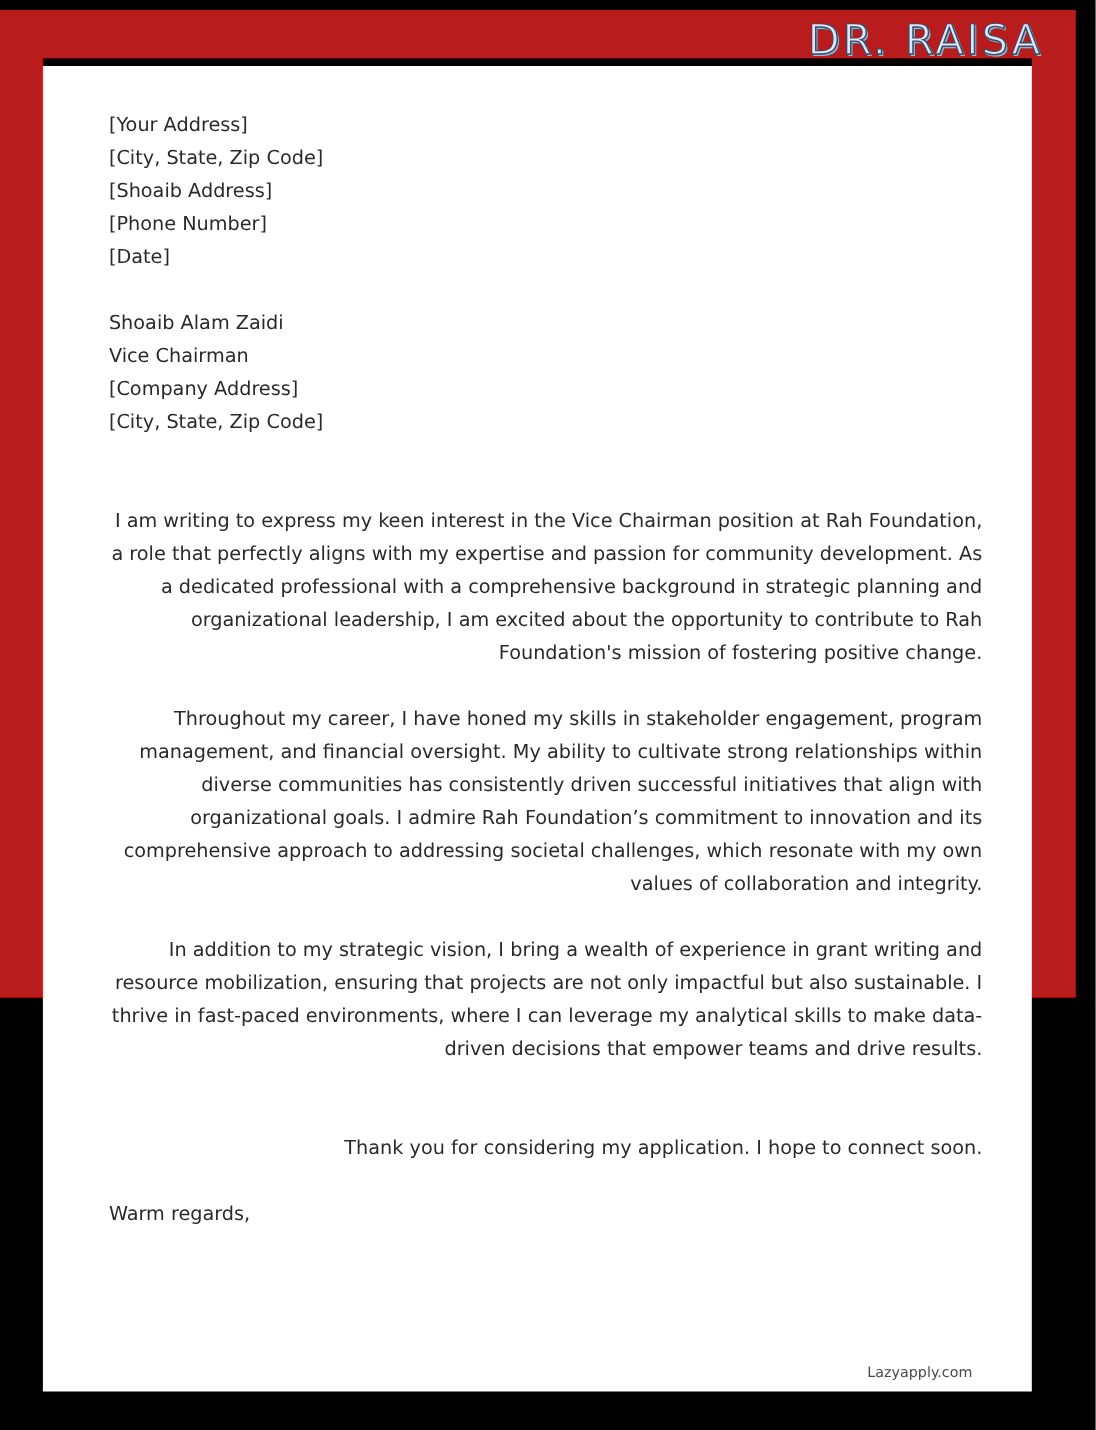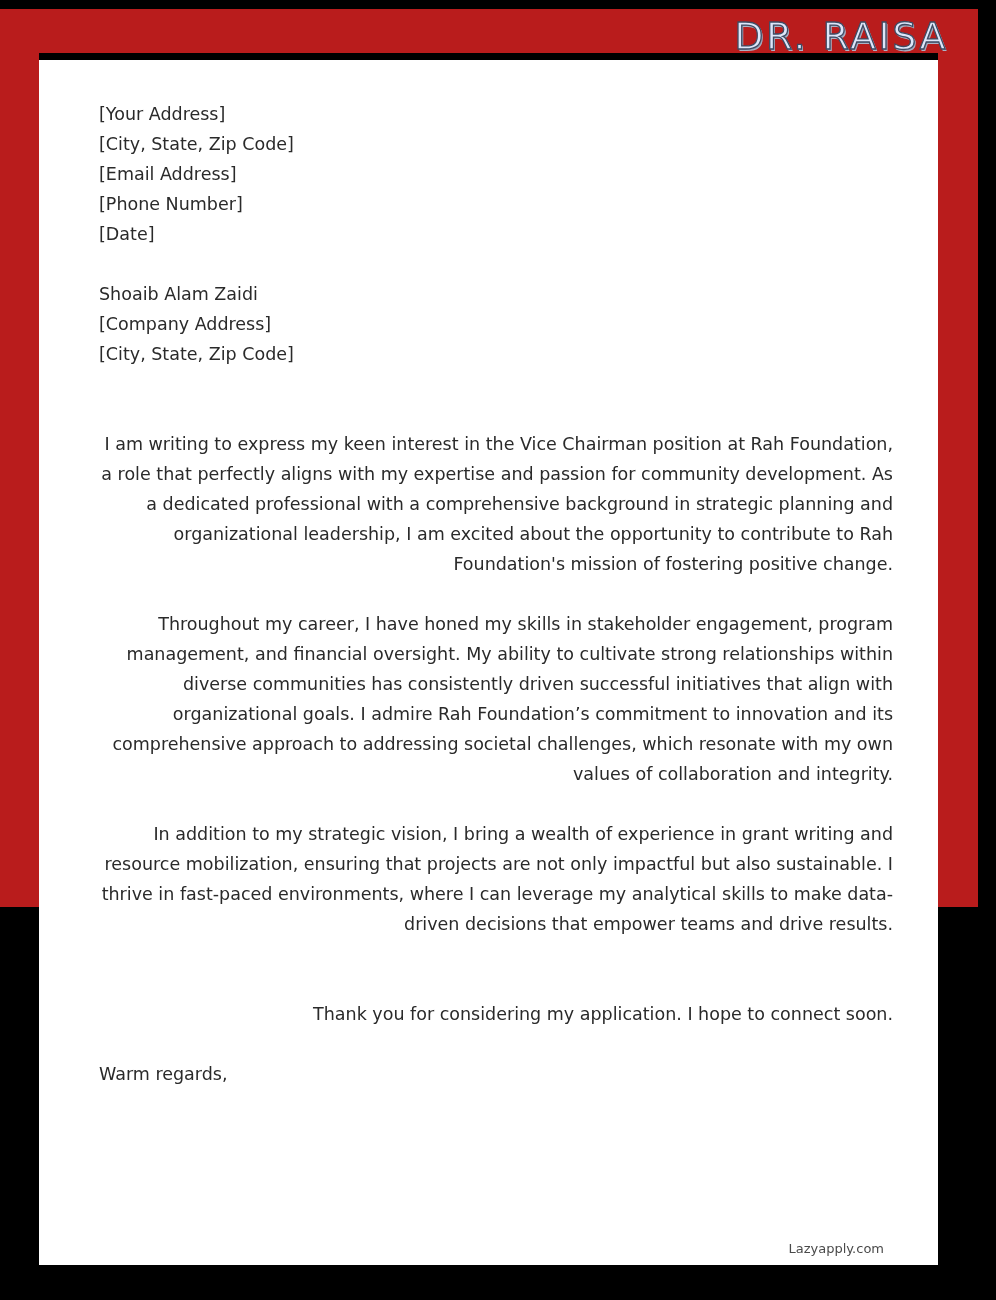--- a/index.html
+++ b/index.html
@@ -141,29 +141,30 @@
   </div>
 
   <div class="sheet-rule"></div>
 
   <div class="letter-sheet">
     <div class="letter-body">
 
       <div class="addr-block">
         <div class="addr-line">[Your Address]</div>
         <div class="addr-line">[City, State, Zip Code]</div>
-        <div class="addr-line">[Email Address]</div>
+        <div class="addr-line">[Shoaib Address]</div>
         <div class="addr-line">[Phone Number]</div>
         <div class="addr-line">[Date]</div>
       </div>
 
       <div class="block-gap"></div>
 
       <div class="recipient-block">
         <div class="addr-line">Shoaib Alam Zaidi</div>
+        <div class="addr-line">Vice Chairman</div>
         <div class="addr-line">[Company Address]</div>
         <div class="addr-line">[City, State, Zip Code]</div>
       </div>
 
       <div class="block-gap"></div>
 
 
       <div class="block-gap"></div>
 
       <p class="body-paragraph">I am writing to express my keen interest in the Vice Chairman position at Rah Foundation, a role that perfectly aligns with my expertise and passion for community development. As a dedicated professional with a comprehensive background in strategic planning and organizational leadership, I am excited about the opportunity to contribute to Rah Foundation's mission of fostering positive change.</p>

